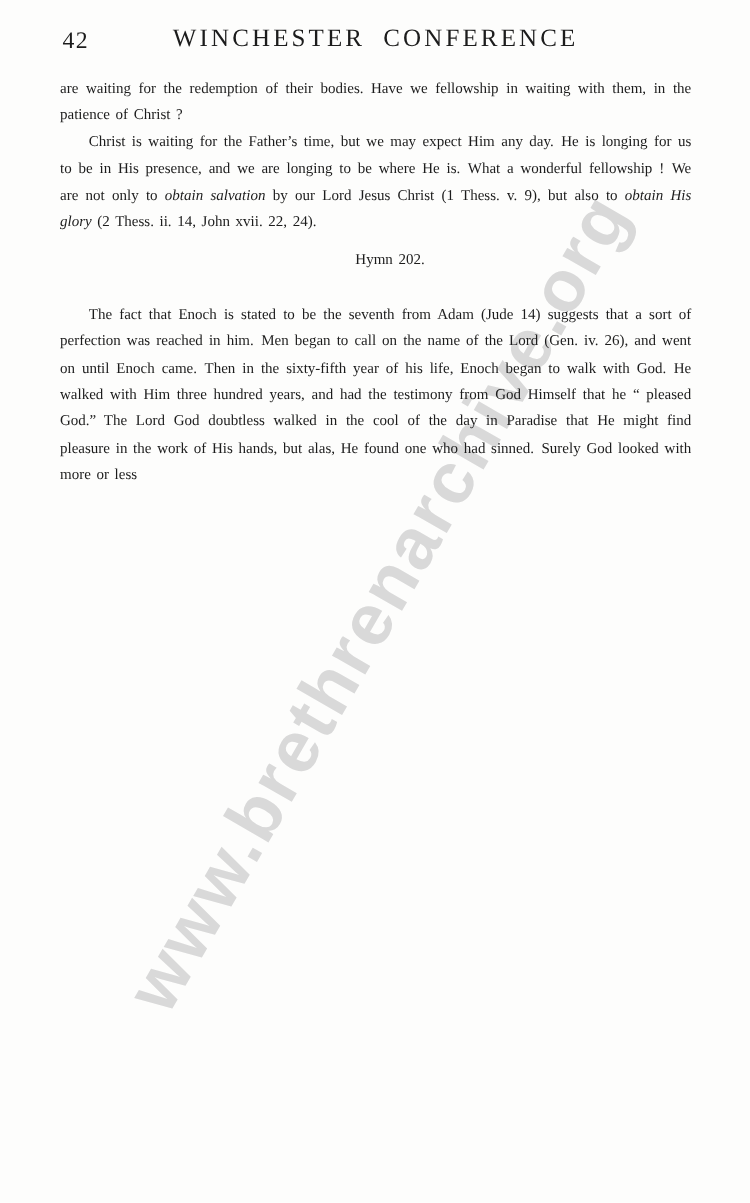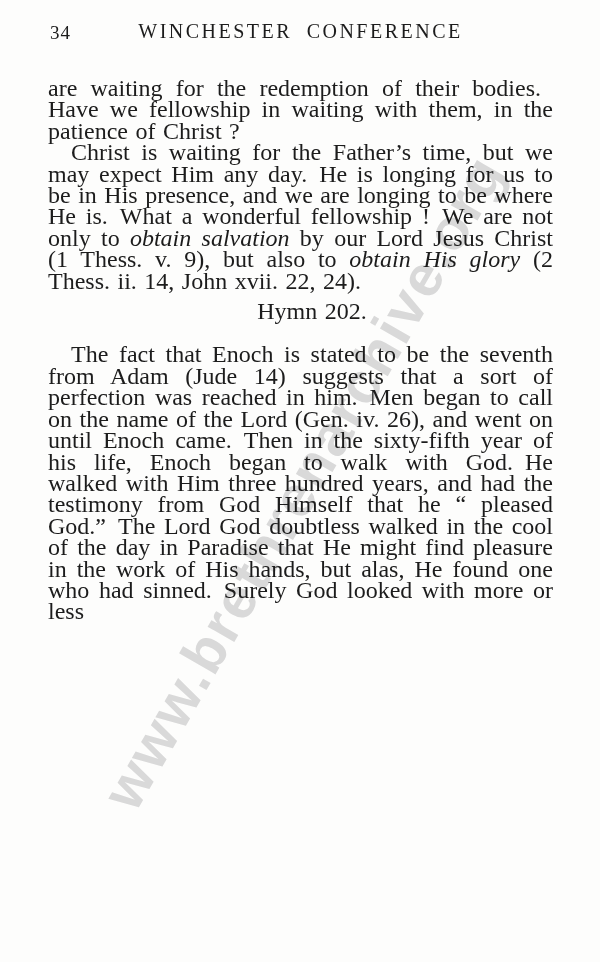--- a/index.html
+++ b/index.html
@@ -42,45 +42,45 @@
     letter-spacing: 1px;
   }
   .runtitle {
     font-size: 20px;
     letter-spacing: 2.5px;
     word-spacing: 7px;
     text-align: right;
   }
   .body-text {
     position: absolute;
-    top: 78px;
+    top: 60px;
     left: 48px;
     right: 47px;
     z-index: 1;
-    font-size: 24px;
+    font-size: 12px;
     line-height: 21.4px;
     word-spacing: 1.5px;
   }
   .para { margin: 0; text-align: justify; }
   .para .it { font-style: italic; }
   .ind { text-indent: 23px; }
   .noj { text-align: center; }
   .mt1 { margin-top: 9px; }    
   .mt2 { margin-top: 26px; }   
   .mt3 { margin-top: 7px; }    
   .mt4 { margin-top: 22px; }   
 </style>
 </head>
 <body>
 
 <div class="page">
   <div class="watermark" style="color: rgb(217, 217, 217);">www.brethrenarchive.org</div>
 
   <div class="header">
-    <span class="pagenum">34</span>
+    <span class="pagenum">42</span>
     <span class="runtitle">WINCHESTER CONFERENCE</span>
   </div>
 
   <div class="body-text">
       <p class="para"><span>are waiting for the redemption of their bodies. Have we fellowship in waiting with them, in the patience of Christ ?</span></p>
       <p class="para ind"><span>Christ is waiting for the Father’s time, but we may expect Him any day. He is longing for us to be in His presence, and we are longing to be where He is. What a wonderful fellowship ! We are not only to </span><span class="it">obtain salvation</span><span> by our Lord Jesus Christ (1 Thess. v. 9), but also to </span><span class="it">obtain His glory</span><span> (2 Thess. ii. 14, John xvii. 22, 24).</span></p>
       <p class="para ind noj mt1"><span>Hymn 202.</span></p>
       <p class="para ind mt4"><span>The fact that Enoch is stated to be the seventh from Adam (Jude 14) suggests that a sort of perfection was reached in him. Men began to call on the name of the Lord (Gen. iv. 26), and went on until Enoch came. Then in the sixty-fifth year of his life, Enoch began to walk with God. He walked with Him three hundred years, and had the testimony from God Himself that he “ pleased God.” The Lord God doubtless walked in the cool of the day in Paradise that He might find pleasure in the work of His hands, but alas, He found one who had sinned. Surely God looked with more or less</span></p>
     </div>
 </div>

